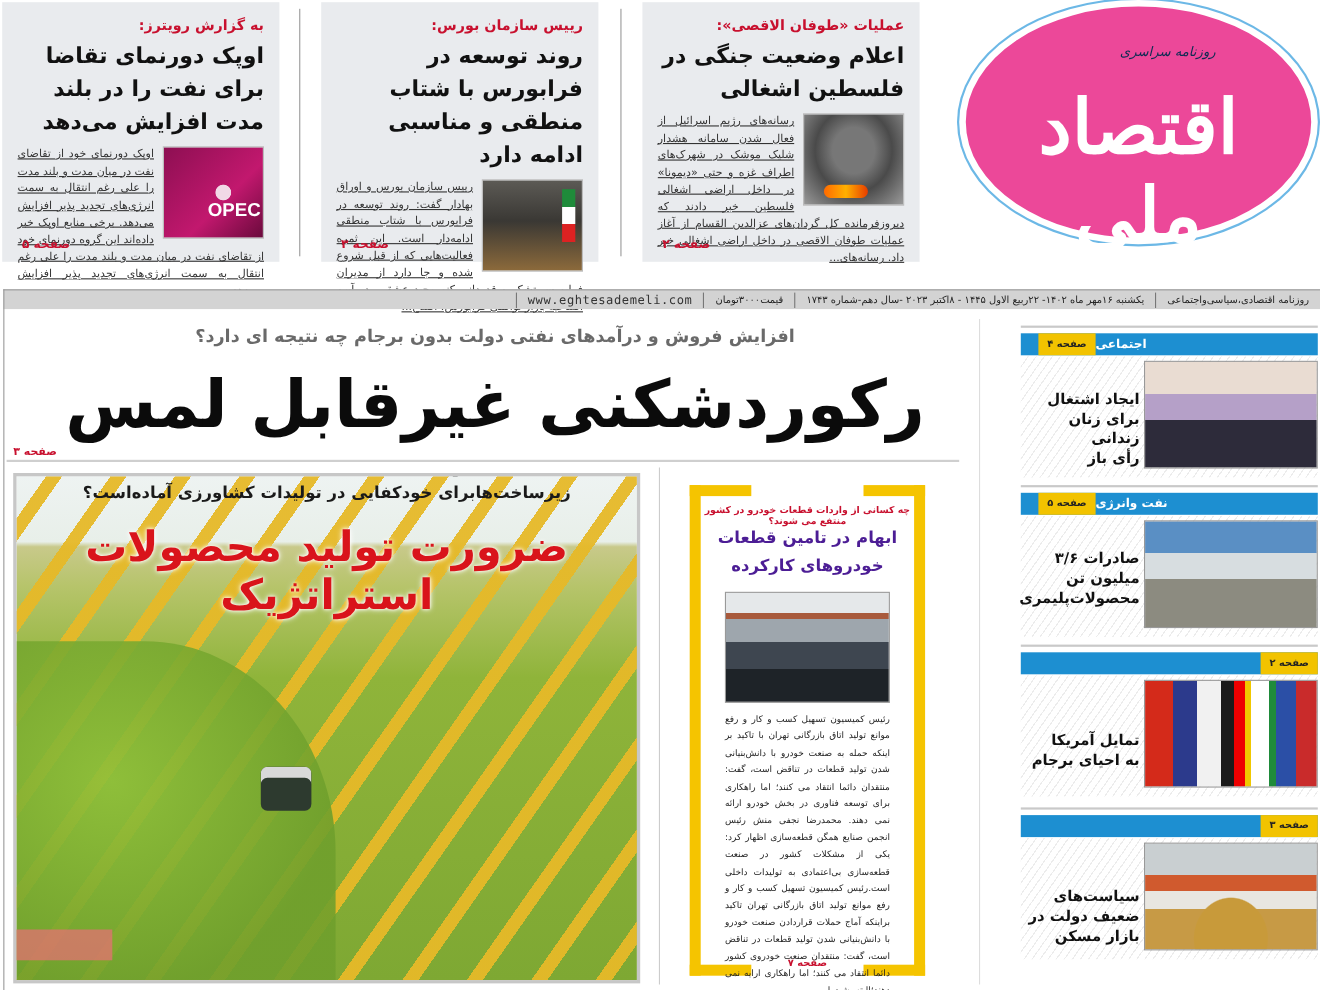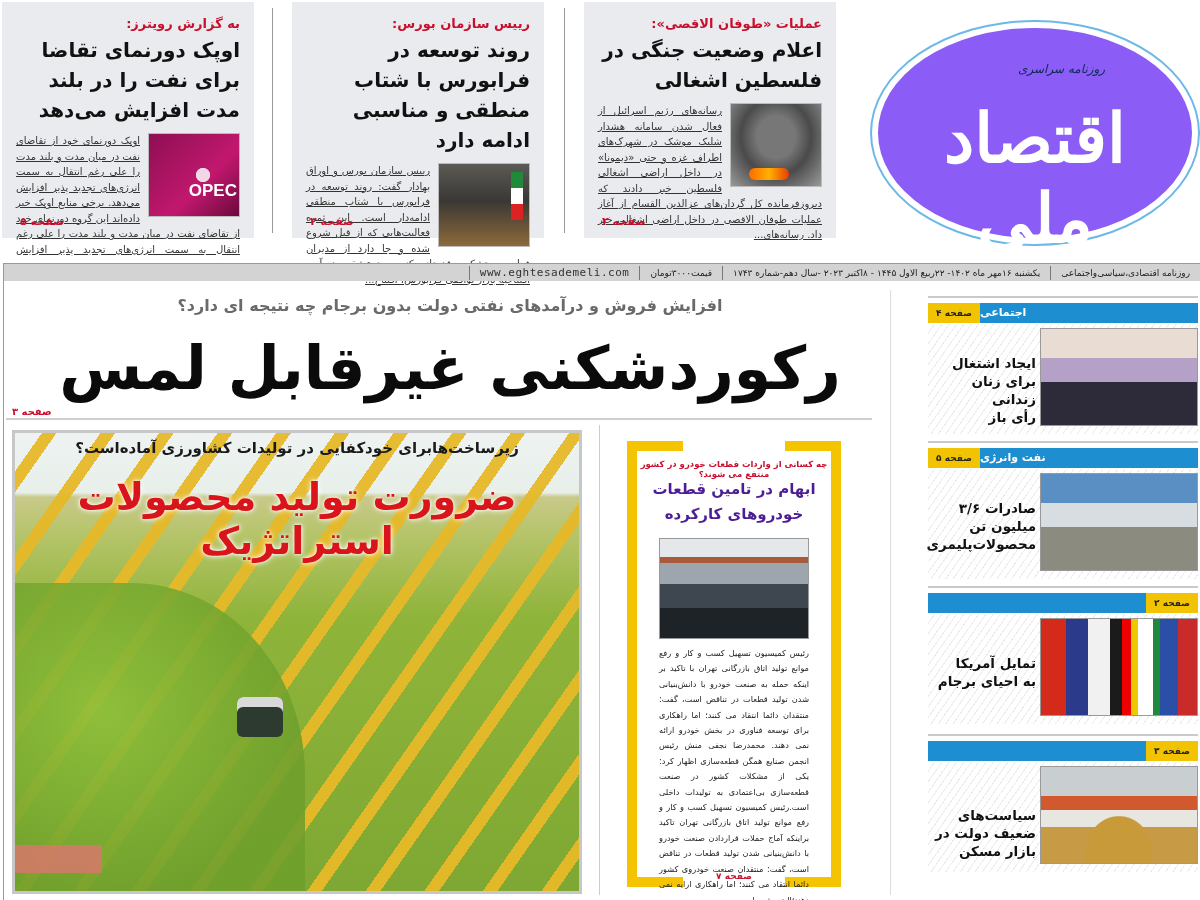--- a/index.html
+++ b/index.html
@@ -23,22 +23,22 @@
 
   .thumb.opec { background: radial-gradient(circle at 60% 50%, #f1d8e6 0 10%, transparent 11%), linear-gradient(135deg, #8d0f52, #c2186e 60%, #6a0a3c); position: relative; }
   .thumb.opec::after { content: "OPEC"; position: absolute; bottom: 18px; right: 2px; color: #fff; font-weight: bold; font-size: 17px; font-family: "Liberation Sans", sans-serif; direction: ltr; }
   .thumb.bourse { background: linear-gradient(180deg, #5c5a55 0%, #3a3834 45%, #8c6a3b 100%); position: relative; }
   .thumb.bourse::after { content: ""; position: absolute; right: 6px; top: 8px; width: 12px; height: 48px; background: linear-gradient(180deg, #1f8b3a 33%, #fff 33% 66%, #d22 66%); }
   .thumb.smoke { background: radial-gradient(ellipse at 50% 40%, #777 0 30%, #4a4a4a 55%, #9a9a9a 100%); position: relative; }
   .thumb.smoke::after { content: ""; position: absolute; bottom: 6px; left: 18px; width: 40px; height: 12px; background: linear-gradient(90deg, #ff6a00, #ffb000, #e63d00); border-radius: 6px; }
 
   
   .logo {
-    position: absolute; left: 872px; top: 22px; width: 326px; height: 222px;
-    border-radius: 50%; background: #8b5cf6; border: 6px solid #ffffff;
+    position: absolute; left: 872px; top: 0; width: 326px; height: 222px;
+    border-radius: 50%; background: #ec4899; border: 6px solid #ffffff;
     box-shadow: 0 0 0 2px #6cb8e6;
   }
   .logo .sub { position: absolute; top: 34px; left: 140px; color: #0d2c53; font-size: 12px; font-style: italic; }
   .logo .title { position: absolute; top: 70px; left: 0; width: 100%; text-align: center; color: #fff; font-size: 68px; font-weight: bold; font-family: "DejaVu Serif", serif; line-height: 80px; }
 
   
   .strip {
     position: absolute; top: 263px; left: 3px; width: 1197px; height: 18px;
     background: #d3d3d3; border-top: 1px solid #999; display: flex; align-items: center; font-size: 9px; color: #222;
   }
@@ -82,21 +82,21 @@
   .ybox .headline { position: absolute; top: 36px; left: 14px; width: 186px; text-align: center; font-size: 15px; line-height: 25px; font-weight: bold; color: #4c1d95; }
   .ybox .photo { position: absolute; top: 97px; left: 32px; width: 150px; height: 101px; background: linear-gradient(180deg, #e5e8ea 0 18%, #a85a3c 18% 24%, #9ea6ad 24% 45%, #3e4650 45% 70%, #1e2328 70%); border: 1px solid #999; }
   .ybox .body { position: absolute; top: 205px; left: 32px; width: 150px; font-size: 8.2px; line-height: 15.4px; color: #222; text-align: justify; }
   .ybox .page-ref { position: absolute; bottom: 6px; left: 0; width: 100%; text-align: center; color: #c8102e; font-size: 9px; font-weight: bold; }
 
   .sidebar-rule { position: absolute; top: 290px; left: 890px; width: 1px; height: 605px; background: #ddd; }
 
   
   .section { position: absolute; left: 928px; width: 270px; height: 140px; }
   .section .bar { position: absolute; top: 7px; left: 0; width: 270px; height: 20px; background: #1d8fd1; display: flex; }
-  .section .bar .pg { width: 52px; height: 20px; background: #f2c300; color: #222; font-size: 9px; font-weight: bold; text-align: center; line-height: 20px; order: 2; }
+  .section .bar .pg { width: 52px; height: 20px; background: #f2c300; color: #222; font-size: 9px; font-weight: bold; text-align: center; line-height: 20px; order: 2; margin-left: 16px; }
   .section .bar .label { flex: 1; color: #fff; font-size: 11px; font-weight: bold; text-align: left; line-height: 20px; order: 1; }
   .section .topline { position: absolute; top: 0; left: 0; width: 270px; height: 2px; background: #c9c9c9; }
   .section .hatch { position: absolute; top: 28px; left: 0; width: 270px; height: 110px; background: repeating-linear-gradient(125deg, #ffffff 0 5px, #ececec 5px 6px); }
   .section .pic { position: absolute; top: 32px; left: 112px; width: 158px; height: 98px; border: 1px solid #999; }
   .section .caption { position: absolute; top: 58px; left: 4px; width: 104px; text-align: left; direction: rtl; font-size: 13.5px; font-weight: bold; line-height: 18px; color: #111; }
   .section .caption span { display: block; text-align: right; }
   .s1 { top: 296px; } .s2 { top: 441px; } .s3 { top: 586px; } .s4 { top: 734px; }
   .pic.expo { background: linear-gradient(180deg, #e9dcd2 0 30%, #b5a0c8 30% 55%, #2d2b3a 55%); }
   .pic.refinery { background: linear-gradient(180deg, #5a8fc4 0 30%, #d7dde0 30% 55%, #8c8b80 55%); }
   .pic.flags { background: linear-gradient(90deg, #d42a1a 0 16%, #2c3a8c 16% 30%, #f1f1f1 30% 44%, #1b1b1b 44% 52%, #e00 52% 58%, #f0c800 58% 62%, #fff 62% 72%, #1f8b3a 72% 76%, #2b4fa6 76% 88%, #c92b2b 88%); }
@@ -215,21 +215,21 @@
   </div>
 </div>
 
 <div class="section s3">
   <div class="topline"></div>
   <div class="bar">
     <div class="pg">صفحه ۲</div>
   </div>
   <div class="hatch"></div>
   <div class="pic flags"></div>
-  <div class="caption" style="top:68px">
+  <div class="caption" style="top:78px">
     <span>تمایل آمریکا</span>
     <span>به احیای برجام</span>
   </div>
 </div>
 
 <div class="section s4">
   <div class="topline"></div>
   <div class="bar">
     <div class="pg">صفحه ۳</div>
   </div>

